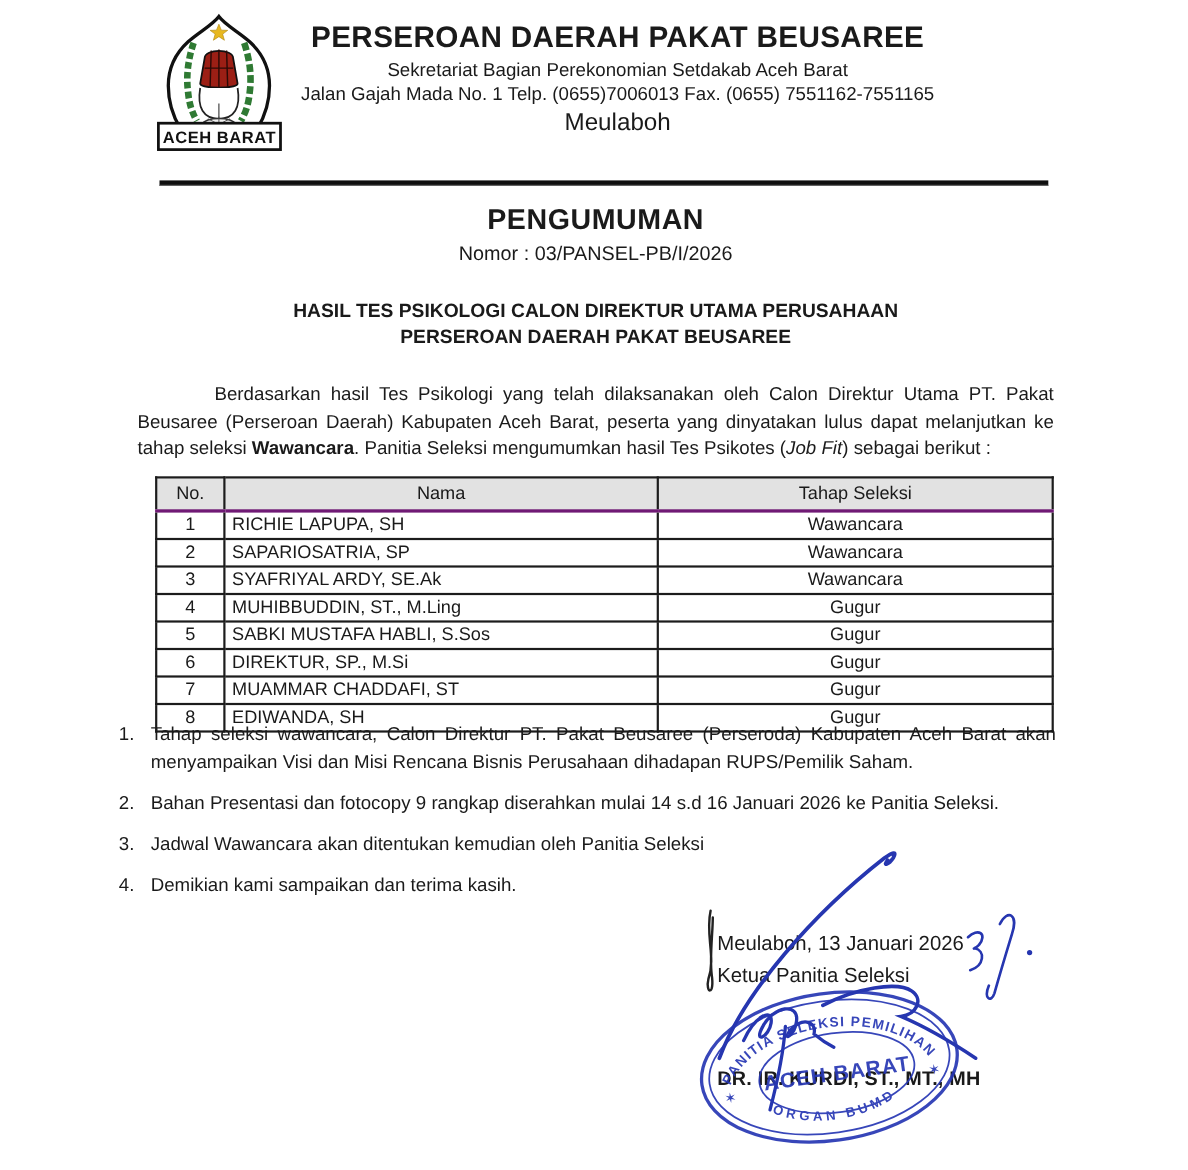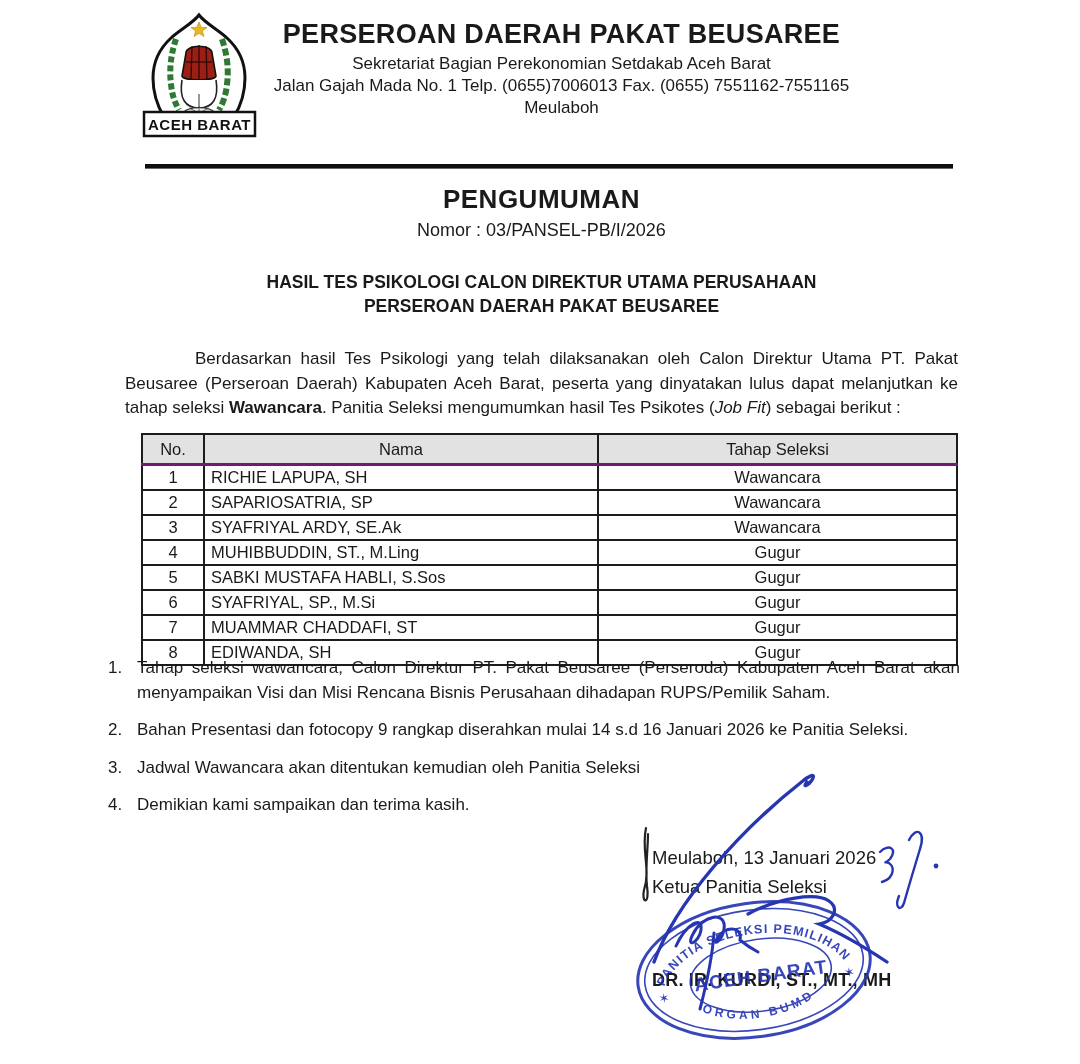--- a/index.html
+++ b/index.html
@@ -12,21 +12,21 @@
     overflow:hidden;
   }
   
   .letterhead{position:absolute;top:0;left:0;right:0;height:164px;}
   .logo{position:absolute;left:141px;top:12px;}
   .head-text{position:absolute;left:248px;right:205px;top:16px;text-align:center;}
   .head-l1{font-size:18px;font-weight:bold;letter-spacing:.3px;margin-top:2px;}
   .head-l2{font-size:27px;font-weight:bold;letter-spacing:.3px;margin-top:3px;}
   .head-l3{font-size:17px;margin-top:4px;}
   .head-l4{font-size:17px;margin-top:2px;white-space:nowrap;}
-  .head-l5{font-size:17px;margin-top:2px;}
+  .head-l5{font-size:22px;margin-top:2px;}
   .head-rule{position:absolute;top:164px;left:145px;width:808px;height:4px;background:#0f0f0f;border-bottom:1px solid #6a6a6a;}
   
   .title-block{position:absolute;top:184px;left:125px;right:122px;text-align:center;}
   .doc-title{font-size:26px;font-weight:bold;letter-spacing:.5px;}
   .doc-number{font-size:18px;margin-top:5px;}
   .doc-subject{font-size:17.5px;font-weight:bold;margin-top:29px;line-height:24px;}
   .doc-subject2{font-size:17.5px;font-weight:bold;line-height:24px;}
   
   .intro{
     position:absolute;top:330px;left:125px;right:122px;
@@ -139,21 +139,21 @@
         <td class="col-nama">MUHIBBUDDIN, ST., M.Ling</td>
         <td class="col-tahap">Gugur</td>
       </tr>
       <tr>
         <td class="col-no">5</td>
         <td class="col-nama">SABKI MUSTAFA HABLI, S.Sos</td>
         <td class="col-tahap">Gugur</td>
       </tr>
       <tr>
         <td class="col-no">6</td>
-        <td class="col-nama">SYAFRIYAL, SP., M.Si</td>
+        <td class="col-nama">DIREKTUR, SP., M.Si</td>
         <td class="col-tahap">Gugur</td>
       </tr>
       <tr>
         <td class="col-no">7</td>
         <td class="col-nama">MUAMMAR CHADDAFI, ST</td>
         <td class="col-tahap">Gugur</td>
       </tr>
       <tr>
         <td class="col-no">8</td>
         <td class="col-nama">EDIWANDA, SH</td>

